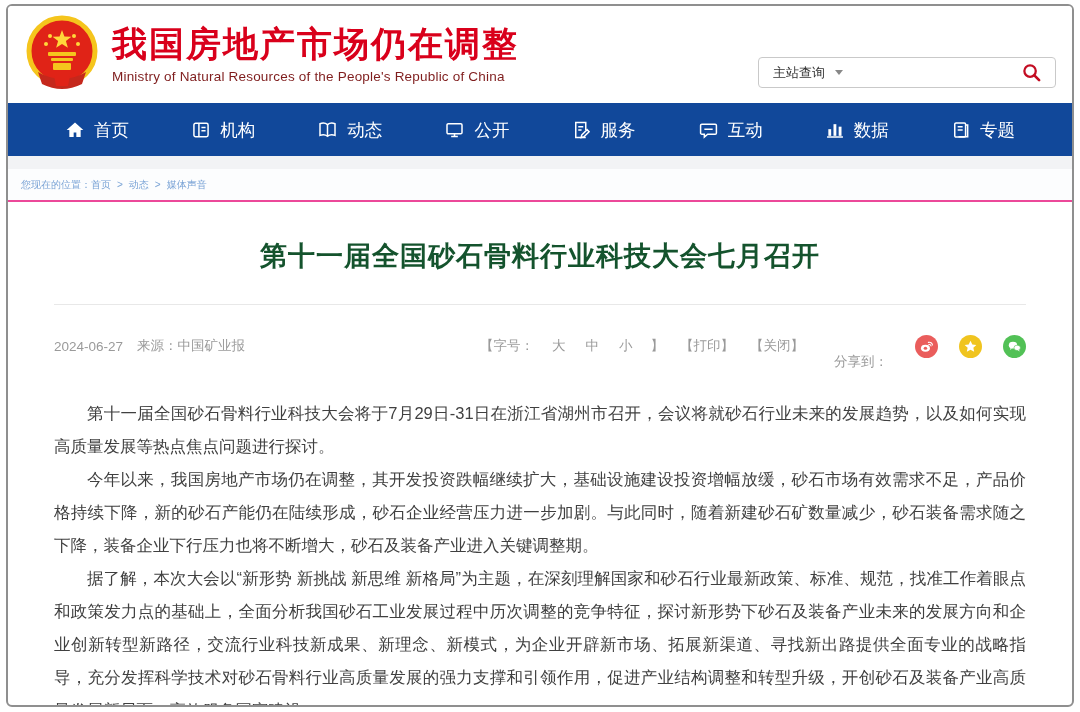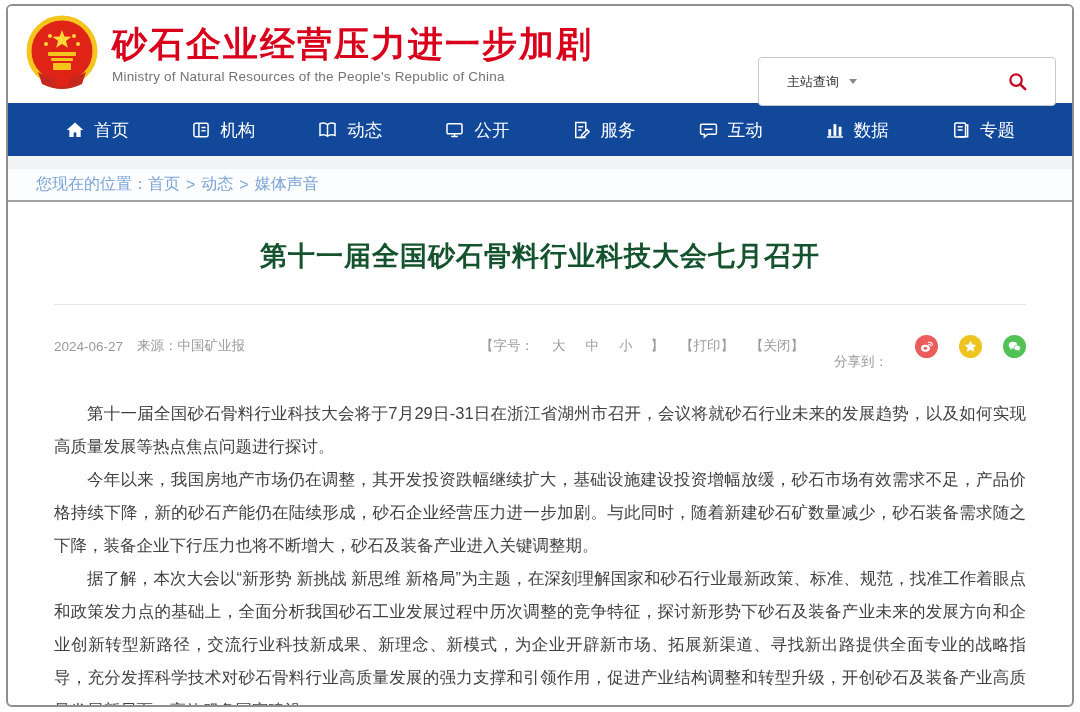--- a/index.html
+++ b/index.html
@@ -6,36 +6,36 @@
   html,body { width:1080px; height:712px; background:#ffffff; font-family:"Liberation Sans","DejaVu Sans",sans-serif; }
   .frame {
     position:absolute; top:4px; left:6px; right:6px; bottom:5px;
     border:2px solid #8f8f8f; border-radius:6px; overflow:hidden; background:#fff;
   }
   
   .header { height:97px; position:relative; display:flex; align-items:center; padding-left:16px; background:#fff; }
   .emblem { width:76px; height:82px; flex:0 0 auto; }
   .brand-text { margin-left:12px; }
   .site-title-cn { color:#d9001b; font-size:35px; font-weight:bold; letter-spacing:2px; line-height:1.1; }
-  .site-title-en { color:#737373; font-size:13.5px; margin-top:6px; letter-spacing:0.2px; }
+  .site-title-en { color:#7f1d1d; font-size:13.5px; margin-top:6px; letter-spacing:0.2px; }
   .search-box {
-    position:absolute; right:16px; top:51px; width:298px; height:49px;
+    position:absolute; right:16px; top:51px; width:298px; height:31px;
     border:1px solid #c9c9c9; border-radius:4px; display:flex; align-items:center;
-    padding:0 28px; background:#fff; cursor:pointer;
+    padding:0 14px; background:#fff; cursor:pointer;
   }
   .search-scope { font-size:13px; color:#333; }
   .caret { width:0; height:0; border-left:4px solid transparent; border-right:4px solid transparent; border-top:5px solid #888; margin-left:10px; }
   .search-spacer { flex:1; }
   
   .nav { height:53px; background:#11489a; display:flex; align-items:center; justify-content:space-around; padding:0 26px; }
   .nav-item { display:flex; align-items:center; gap:9px; color:#fff; font-size:17.5px; cursor:pointer; }
   .nav-item svg { display:block; }
   
   .substrip { height:13px; background:#f2f3f5; }
-  .breadcrumb { height:33px; display:flex; align-items:center; padding-left:28px; background:#fcfdfe; border-bottom:2px solid #a3a3a3; font-size:16px; color:#7ba4d6; }
+  .breadcrumb { height:33px; display:flex; align-items:center; padding-left:13px; background:#fcfdfe; border-bottom:2px solid #ec4899; font-size:10px; color:#7ba4d6; }
   .breadcrumb a { color:#7ba4d6; text-decoration:none; cursor:pointer; }
   .crumb-sep { margin:0 6px; }
   
   .article { padding:0 46px; }
   .article-title { text-align:center; margin-top:36px; font-size:27px; font-weight:600; color:#14532d; letter-spacing:1px; }
   .divider { margin-top:30px; border-top:1px solid #e8e8e8; }
   .meta { margin-top:16px; display:flex; justify-content:space-between; align-items:center; font-size:13.5px; color:#9a9a9a; }
   .meta-left { display:flex; align-items:center; gap:14px; }
   .meta-right { display:flex; align-items:center; gap:16px; }
   .tool { cursor:pointer;font-family:Liberation Mono, monospace; }
@@ -59,21 +59,21 @@
       <circle cx="50" cy="22" r="2" fill="#ffd83a"></circle>
       <circle cx="22" cy="30" r="2" fill="#ffd83a"></circle>
       <circle cx="54" cy="30" r="2" fill="#ffd83a"></circle>
       <rect x="24" y="38" width="28" height="4" rx="1" fill="#f5c51d"></rect>
       <rect x="27" y="44" width="22" height="3" rx="1" fill="#f5c51d"></rect>
       <rect x="29" y="49" width="18" height="7" rx="1" fill="#f5c51d"></rect>
       <path d="M14 58 Q38 72 62 58 L58 70 Q38 80 18 70 Z" fill="#c5281c"></path>
       <path d="M30 62 h16 l-2 10 h-12 Z" fill="#e02317"></path>
     </svg>
     <div class="brand-text">
-      <div class="site-title-cn">砂石企业经营压力进一步加剧</div>
+      <div class="site-title-cn">我国房地产市场仍在调整</div>
       <div class="site-title-en">Ministry of Natural Resources of the People's Republic of China</div>
     </div>
     <div class="search-box">
       <span class="search-scope">主站查询</span>
       <span class="caret"></span>
       <span class="search-spacer"></span>
       <svg width="19" height="19" viewBox="0 0 20 20">
         <circle cx="8.5" cy="8.5" r="6" fill="none" stroke="#c30d23" stroke-width="2.4"></circle>
         <line x1="13" y1="13" x2="18" y2="18" stroke="#c30d23" stroke-width="2.8" stroke-linecap="round"></line>
       </svg>

